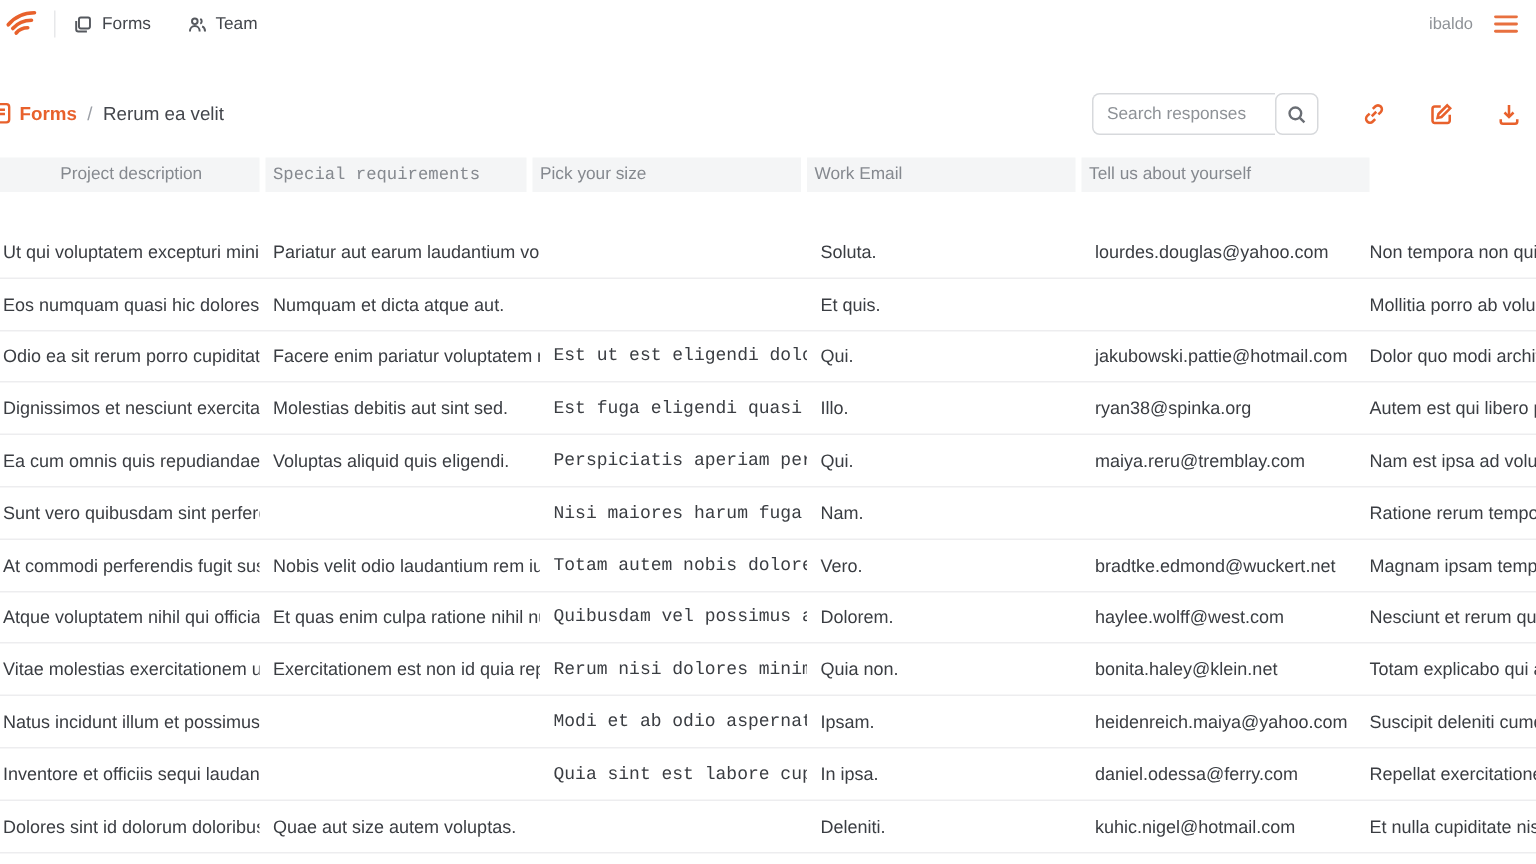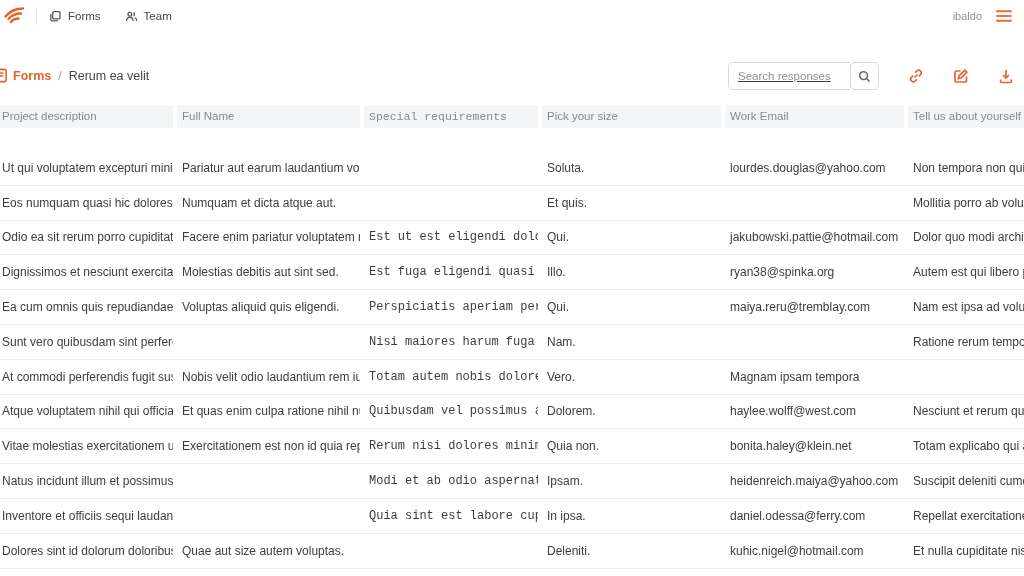--- a/index.html
+++ b/index.html
@@ -38,21 +38,21 @@
     align-items: center;
     padding-right: 10px;
   }
   .breadcrumb { display: flex; align-items: center; font-size: 12.5px; }
   .crumb-icon { width: 9px; height: 16px; overflow: hidden; display: inline-block; margin-right: 4px; }
   .crumb-icon svg { width: 15px; height: 15px; margin-left: -7px; stroke: #e8612c; fill: none; stroke-width: 1.7; }
   .crumb-root { color: #e8612c; font-weight: 600; cursor: pointer; }
   .crumb-sep { color: #9a9ea5; margin: 0 7px; }
   .crumb-current { color: #43464c; text-align: right; }
 
-  .search-group { margin-left: auto; display: flex; align-items: flex-start; text-decoration: underline; }
+  .search-group { margin-left: auto; display: flex; align-items: flex-start; }
   .search-input {
     width: 122px; height: 28px;
     border: 1px solid #d7d9dc; border-right: none;
     border-radius: 5px 0 0 5px;
     font-family: "Liberation Sans", sans-serif;
     font-size: 11.5px; color: #55585e;
     padding: 0 9px; outline: none;
   }
   .search-input::placeholder { color: #8e9297; }
   .search-btn {
@@ -86,21 +86,21 @@
     cursor: pointer;
   }
   .cell {
     font-size: 12px; color: #3a3d42;
     padding-left: 5px;
     white-space: nowrap; overflow: hidden;
     flex: none;
   }
   .w0 { width: 173px; } .w1 { width: 183px; } .w2 { width: 174px; font-family: Liberation Mono, monospace; }
   .w3 { width: 179px; } .w4 { width: 179px; } .w5 { width: 192px; }
-  .th.w0, .cell.w0 { padding-left: 2px; }
+  .th.w0, .cell.w0 { padding-left: 2px; text-align: center; }
 </style>
 </head>
 <body>
 
 <div class="nav">
   <div class="logo">
     <svg viewBox="0 0 24 24">
       <g stroke="#e8612c" stroke-width="2.4" fill="none" stroke-linecap="round">
         <path d="M21 4.5 C 14 4.5 8.5 6.5 3.5 12.5"></path>
         <path d="M19 9.5 C 14 9.5 10 11 6.5 15"></path>
@@ -183,21 +183,20 @@
         <path d="M5 7 l3 3 3 -3"></path>
         <path d="M2.5 11.5 v1.5 a1.5 1.5 0 0 0 1.5 1.5 h8 a1.5 1.5 0 0 0 1.5 -1.5 v-1.5"></path>
       </svg>
     </span>
   </div>
 </div>
 
 <div class="table">
   <div class="thead">
       <div class="th w0">Project description</div>
-      <div class="th w1">Full Name</div>
       <div class="th w2">Special requirements</div>
       <div class="th w3">Pick your size</div>
       <div class="th w4">Work Email</div>
       <div class="th w5">Tell us about yourself</div>
     </div>
   <div class="tbody">
       <div class="trow">
         <div class="cell w0">Ut qui voluptatem excepturi minima v…</div>
         <div class="cell w1">Pariatur aut earum laudantium volupt…</div>
         <div class="cell w2"></div>
@@ -243,20 +242,21 @@
         <div class="cell w2">Nisi maiores harum fuga dolorem co…</div>
         <div class="cell w3">Nam.</div>
         <div class="cell w4"></div>
         <div class="cell w5">Ratione rerum tempora ve</div>
       </div>
       <div class="trow">
         <div class="cell w0">At commodi perferendis fugit suscipi…</div>
         <div class="cell w1">Nobis velit odio laudantium rem iusto.</div>
         <div class="cell w2">Totam autem nobis dolores recusand…</div>
         <div class="cell w3">Vero.</div>
+        <div class="cell w4">bradtke.edmond@wuckert.net</div>
         <div class="cell w5">Magnam ipsam tempora</div>
       </div>
       <div class="trow">
         <div class="cell w0">Atque voluptatem nihil qui officia at i…</div>
         <div class="cell w1">Et quas enim culpa ratione nihil nulla …</div>
         <div class="cell w2">Quibusdam vel possimus at necessit…</div>
         <div class="cell w3">Dolorem.</div>
         <div class="cell w4">haylee.wolff@west.com</div>
         <div class="cell w5">Nesciunt et rerum quaera</div>
       </div>

